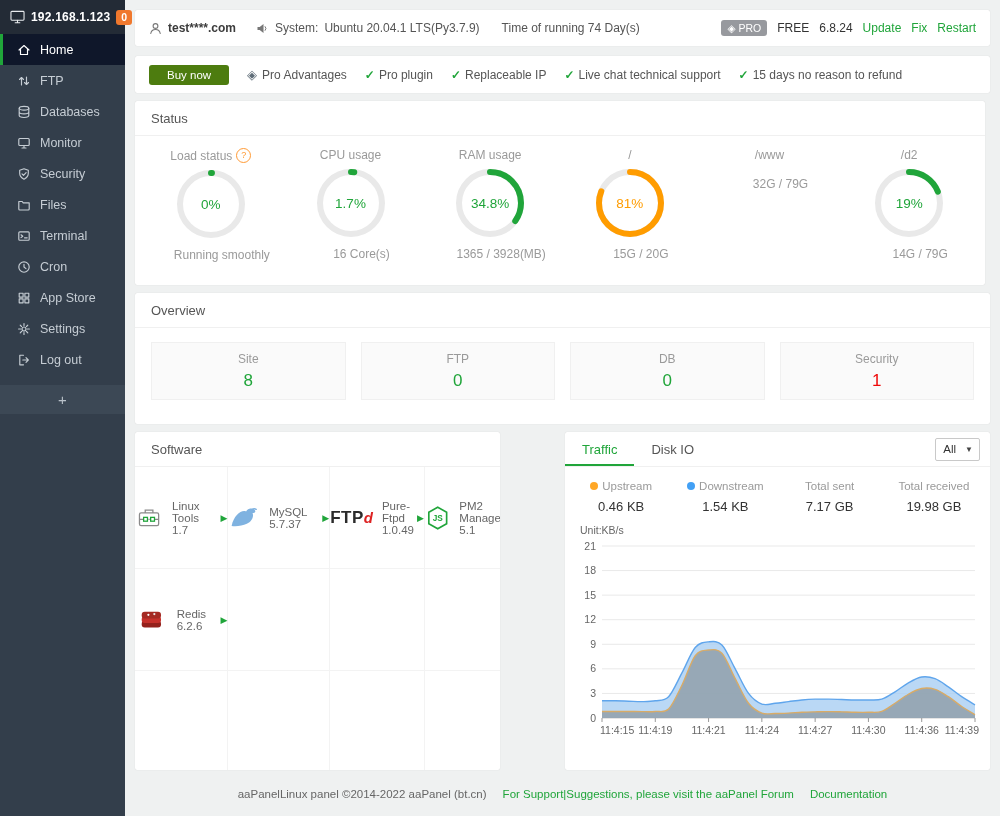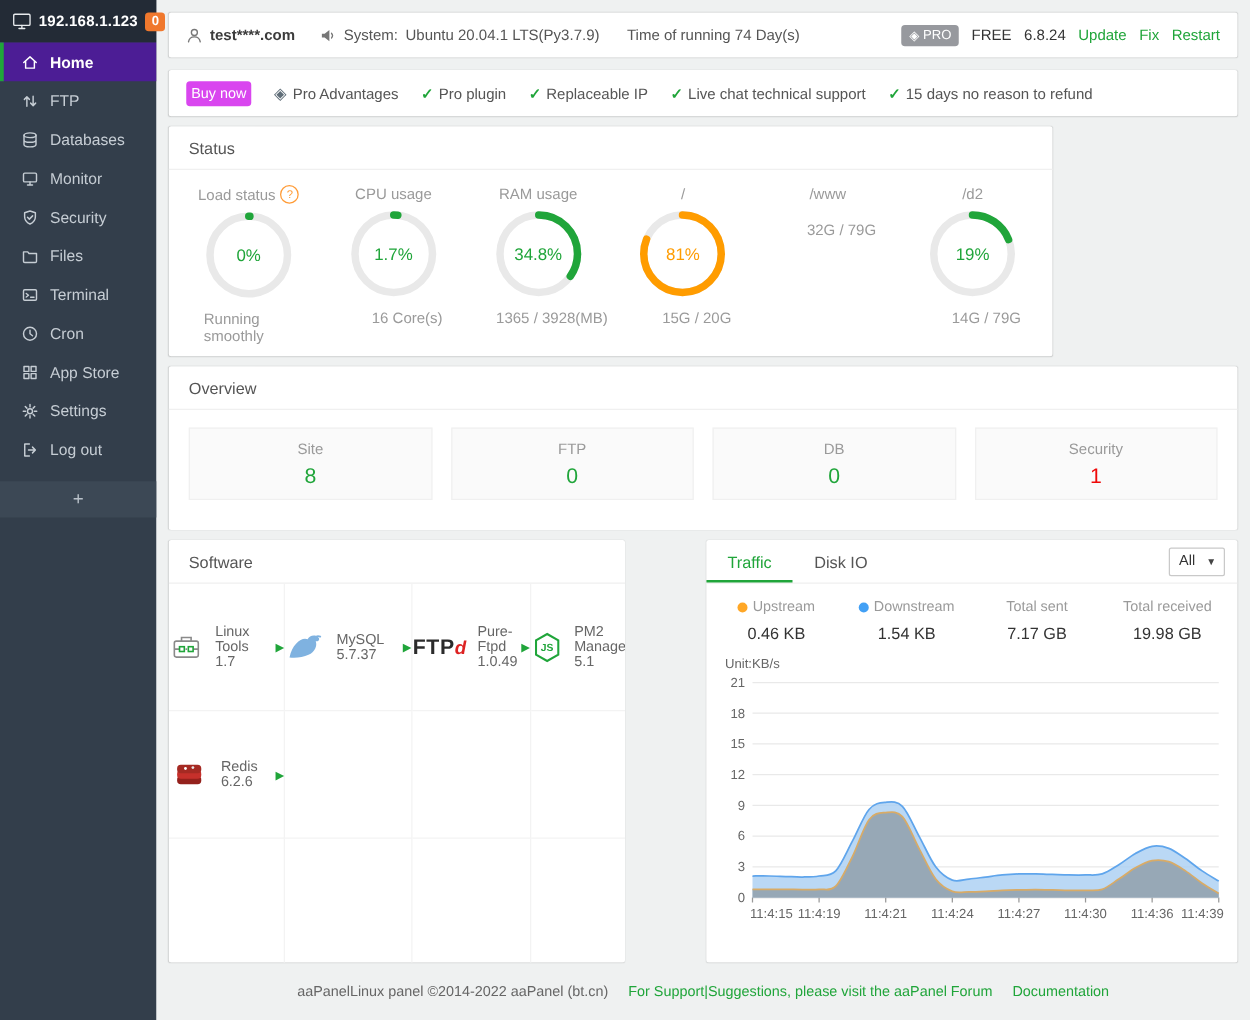--- a/index.html
+++ b/index.html
@@ -5,44 +5,44 @@
   html,body{margin:0;padding:0;background:#eff1f1;}
   .root{position:relative;width:1000px;height:816px;background:#eff1f1;
         font-family:"Liberation Sans",sans-serif;overflow:hidden;}
   
   .sidebar{position:absolute;left:0;top:0;bottom:0;width:125px;background:#333e4b;}
   .sb-header{height:34px;display:flex;align-items:center;gap:6px;padding:0 8px 0 10px;background:#232b36;color:#fff;}
   .sb-ip{font-size:12px;font-weight:bold;letter-spacing:.2px;white-space:nowrap;}
   .sb-badge{margin-left:auto;background:#f0782d;color:#fff;font-size:10.5px;line-height:15px;padding:0 5px;border-radius:3px;font-weight:bold;}
   .sb-item{height:31px;display:flex;align-items:center;gap:9px;padding-left:14px;color:#c6cdd4;
            font-size:12.5px;border-left:3px solid transparent;cursor:pointer;}
-  .sb-item.active{background:#4c1d95;color:#fff;border-left-color:#20a53a;font-weight:bold;}
+  .sb-item.active{background:#0f172a;color:#fff;border-left-color:#20a53a;}
   .sbi{width:14px;height:14px;flex:none;stroke:currentColor;fill:none;stroke-width:1.15;stroke-linecap:round;stroke-linejoin:round;}
   .sb-plus{margin-top:10px;height:29px;background:#3c4855;color:#b9c1c9;display:flex;align-items:center;justify-content:center;font-size:15px;cursor:pointer;}
   
   .main{position:absolute;left:125px;top:0;right:0;bottom:0;}
   .card{position:absolute;background:#fff;border-radius:2px;box-shadow:0 0 1px rgba(0,0,0,.18);}
   .card-title{padding:10px 16px 9px;font-size:13px;color:#555;border-bottom:1px solid #f0f0f0;}
   
   .topbar{left:10px;top:10px;width:855px;height:36px;display:flex;align-items:center;padding:0 14px;box-sizing:border-box;font-size:12px;color:#555;gap:8px;}
   .tb-user{display:flex;align-items:center;gap:6px;font-weight:bold;color:#3c3c3c;cursor:pointer;margin-right:12px;}
   .tb-sys{display:flex;align-items:center;gap:6px;margin-right:14px;}
   .tb-right{margin-left:auto;display:flex;align-items:center;gap:10px;}
   .pro-pill{background:#97999e;color:#fff;font-size:10.5px;border-radius:3px;padding:2px 6px;display:flex;align-items:center;gap:3px;cursor:pointer;}
   .tb-dark{color:#333;}
   .green-link{color:#20a53a;cursor:pointer;text-decoration:none;}
   
   .probar{left:10px;top:56px;width:855px;height:37px;display:flex;align-items:center;gap:18px;padding:0 14px;box-sizing:border-box;font-size:12px;color:#555;}
-  .buy-btn{background:#d946ef;color:#fff;font-size:11.5px;padding:4px 4px;border-radius:3px;border:none;cursor:pointer;font-family:inherit;}
+  .buy-btn{background:#4d7c0f;color:#fff;font-size:11.5px;padding:4px 18px;border-radius:3px;border:none;cursor:pointer;font-family:inherit;}
   .adv{display:flex;align-items:center;gap:5px;cursor:pointer;}
   .gem{color:#5f6d78;font-size:13px;}
   .feat{display:flex;align-items:center;gap:4px;}
   .check{color:#20a53a;font-weight:bold;}
   
-  .status{left:10px;top:101px;width:707px;height:184px;}
+  .status{left:10px;top:101px;width:850px;height:184px;}
   .gauges{display:flex;padding:12px 6px 0;}
   .gauge{flex:1;display:flex;flex-direction:column;align-items:center;}
   .glabel{display:flex;align-items:center;gap:4px;font-size:12px;color:#9a9a9a;margin-bottom:6px;}
   .help{width:13px;height:13px;border:1px solid #ff9b36;color:#ff9b36;border-radius:50%;font-size:9px;line-height:13px;text-align:center;cursor:pointer;}
   .gcircle{position:relative;width:70px;height:70px;}
   .gcircle .track{fill:none;stroke:#e9e9e9;stroke-width:6;}
   .gcircle .arc{fill:none;stroke-width:6;stroke-linecap:round;}
   .gval{position:absolute;inset:0;display:flex;align-items:center;justify-content:center;font-size:13.5px;}
   .gsub{margin-top:9px;font-size:12px;color:#9a9a9a;margin-left:22px;}
   

